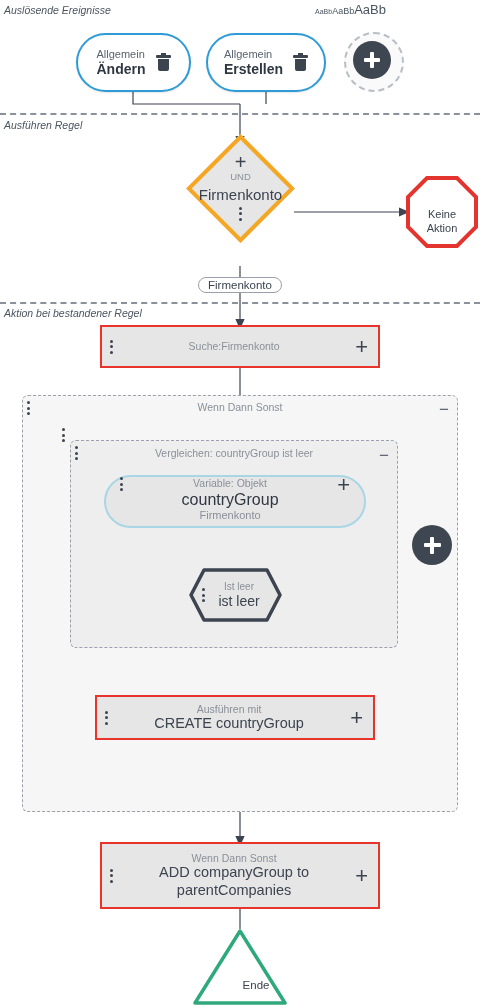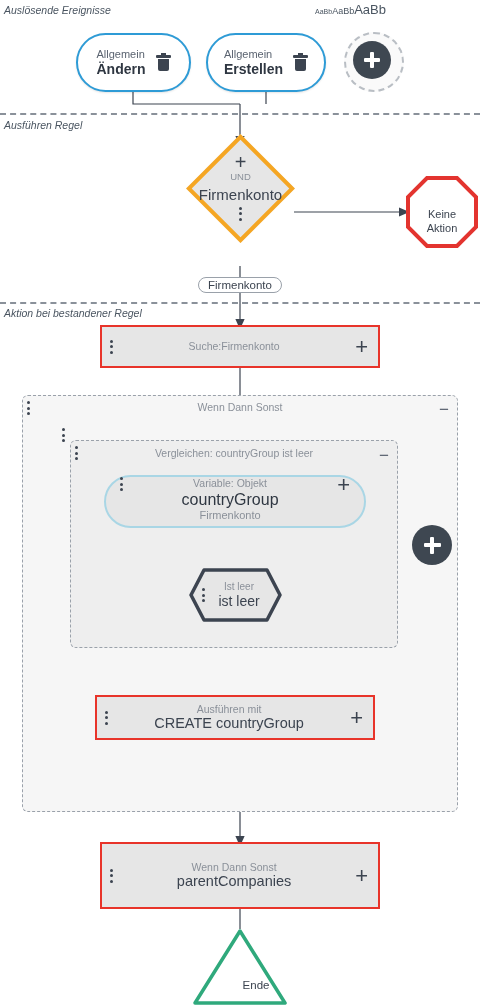--- a/index.html
+++ b/index.html
@@ -357,20 +357,21 @@
   </div>
 
   <div class="action-box" style="left:100px;top:842px;width:280px;height:67px;">
     <span class="dots">
         <i></i>
         <i></i>
         <i></i>
       </span>
     <span class="ab-center">
       <span class="sub">Wenn Dann Sonst</span>
+      <span class="main">ADD companyGroup to</span>
       <span class="main">parentCompanies</span>
     </span>
     <span class="plus-sign">+</span>
   </div>
 
   <div class="end-tri" style="left:192px;top:928px;width:96px;height:77px;">
     <svg width="96" height="77">
       <polygon points="48,3 93,75 3,75" fill="#ffffff" stroke="#2fa97c" stroke-width="3.5" stroke-linejoin="round"></polygon>
     </svg>
     <span class="et-label">Ende</span>

